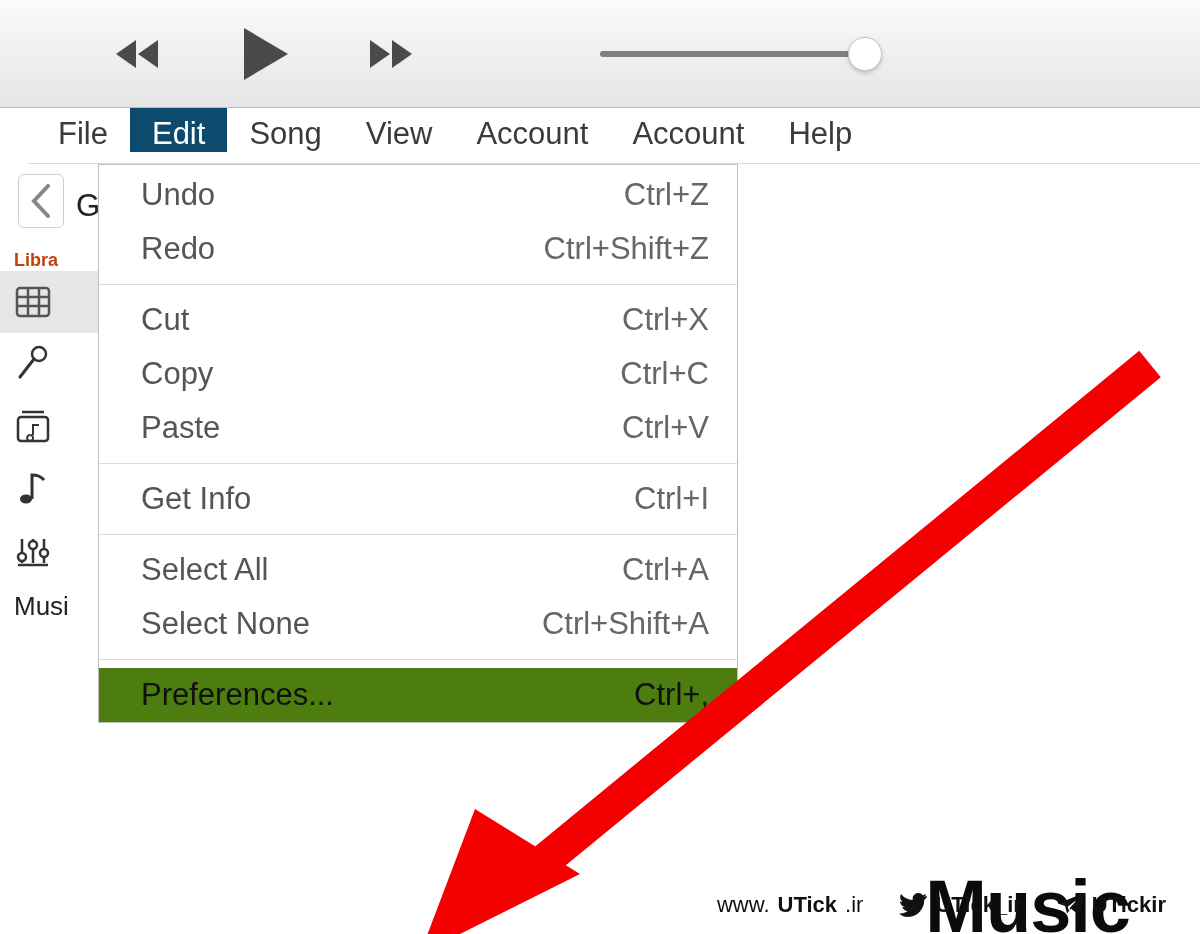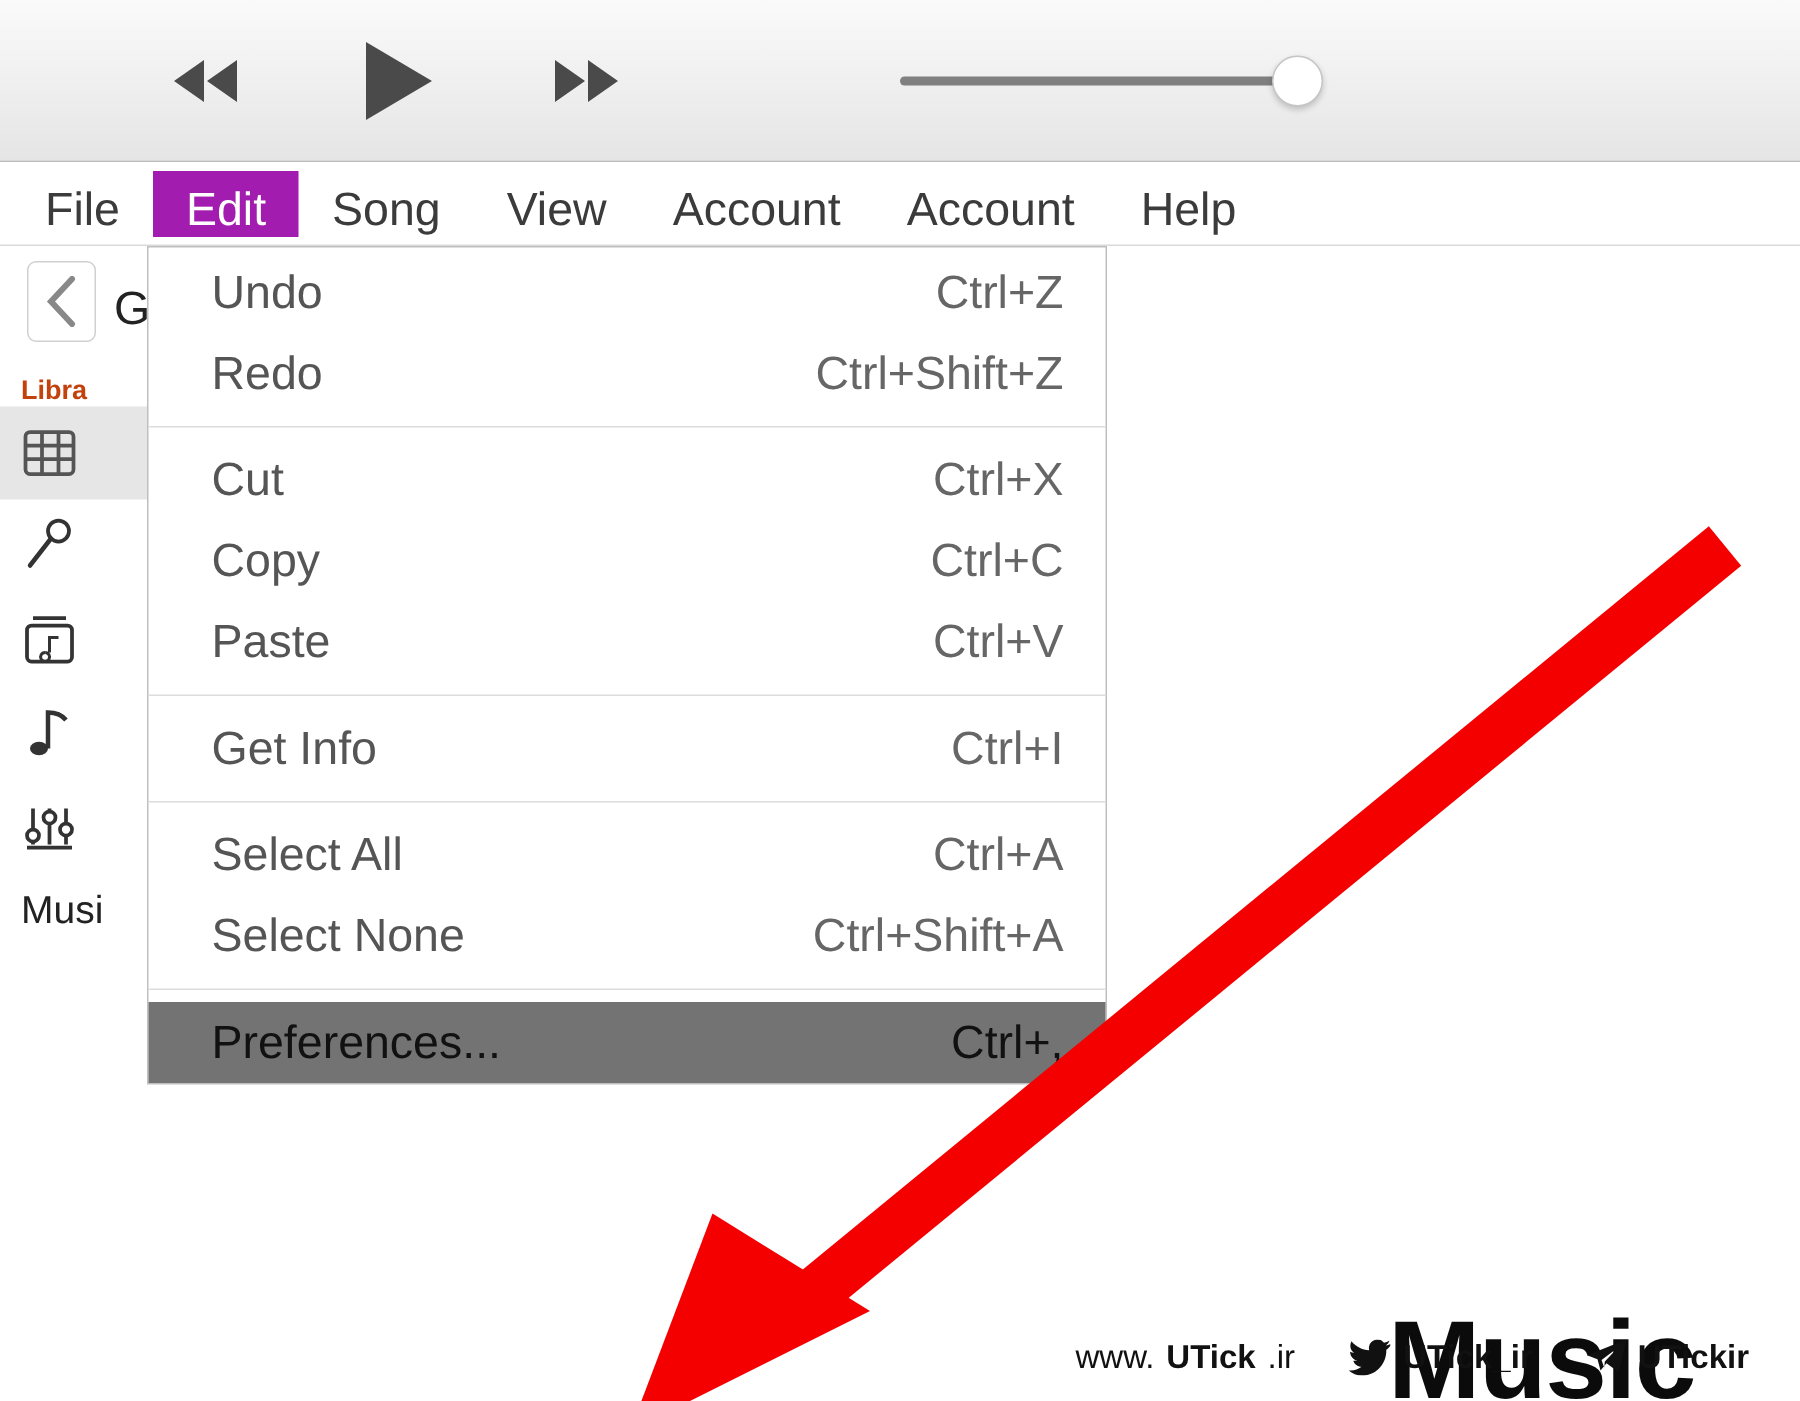--- a/index.html
+++ b/index.html
@@ -21,32 +21,33 @@
       position: relative;
     }
     .playback { display: flex; align-items: center; gap: 60px; }
     .pbtn { color: #4a4a4a; display:flex; align-items:center; justify-content:center; }
     .vol { position:absolute; left:600px; top:50%; transform:translateY(-50%); display:flex; align-items:center; }
     .vol .track { width:270px; height:6px; background:#808080; border-radius:3px; position:relative; }
     .vol .thumb { width:34px; height:34px; border-radius:50%; background:#fff; border:1px solid #c5c5c5; box-shadow:0 2px 4px rgba(0,0,0,.2); position:absolute; right:-12px; top:50%; transform:translateY(-50%); }
     .menubar {
       height: 56px;
       display:flex;
-      align-items:center;
+      align-items:flex-start;
       border-bottom:1px solid #d9d9d9;
       padding-left: 8px;
       background:#fff;
+      margin-left:28px;
     }
     .menubar .m {
       font-size: 31px;
       color:#3b3b3b;
       padding: 8px 22px 0 22px;
       cursor: default;
     }
-    .menubar .m.active { background:#a21caf; color:#fff; }
+    .menubar .m.active { background:#0c4a6e; color:#fff; }
     .below { position:relative; }
     .backbtn {
       position:absolute;
       left:18px; top:10px;
       width:46px; height:54px;
       border:1px solid #d0d0d0;
       border-radius:6px;
       display:flex; align-items:center; justify-content:center;
       background:#fff;
     }
@@ -67,21 +68,21 @@
       width:640px;
       background:#fff;
       border:1px solid #bfbfbf;
       font-size:31px;
       color:#555;
     }
     .ditem { display:flex; padding:9px 28px 9px 42px; }
     .ditem.first { padding-top:12px; }
     .ditem .lbl { flex:1; }
     .ditem .sc { color:#666; }
-    .ditem.hi { background:#737373; color:#111; }
+    .ditem.hi { background:#4d7c0f; color:#111; }
     .ditem.hi .sc { color:#111; }
     .dsep { height:1px; background:#dcdcdc; margin:8px 0; }
     .bigmusic {
       position:absolute;
       right:70px; top:700px;
       font-size:74px;
       font-weight:800;
       color:#0b0b0b;
       letter-spacing:-1px;
     }

